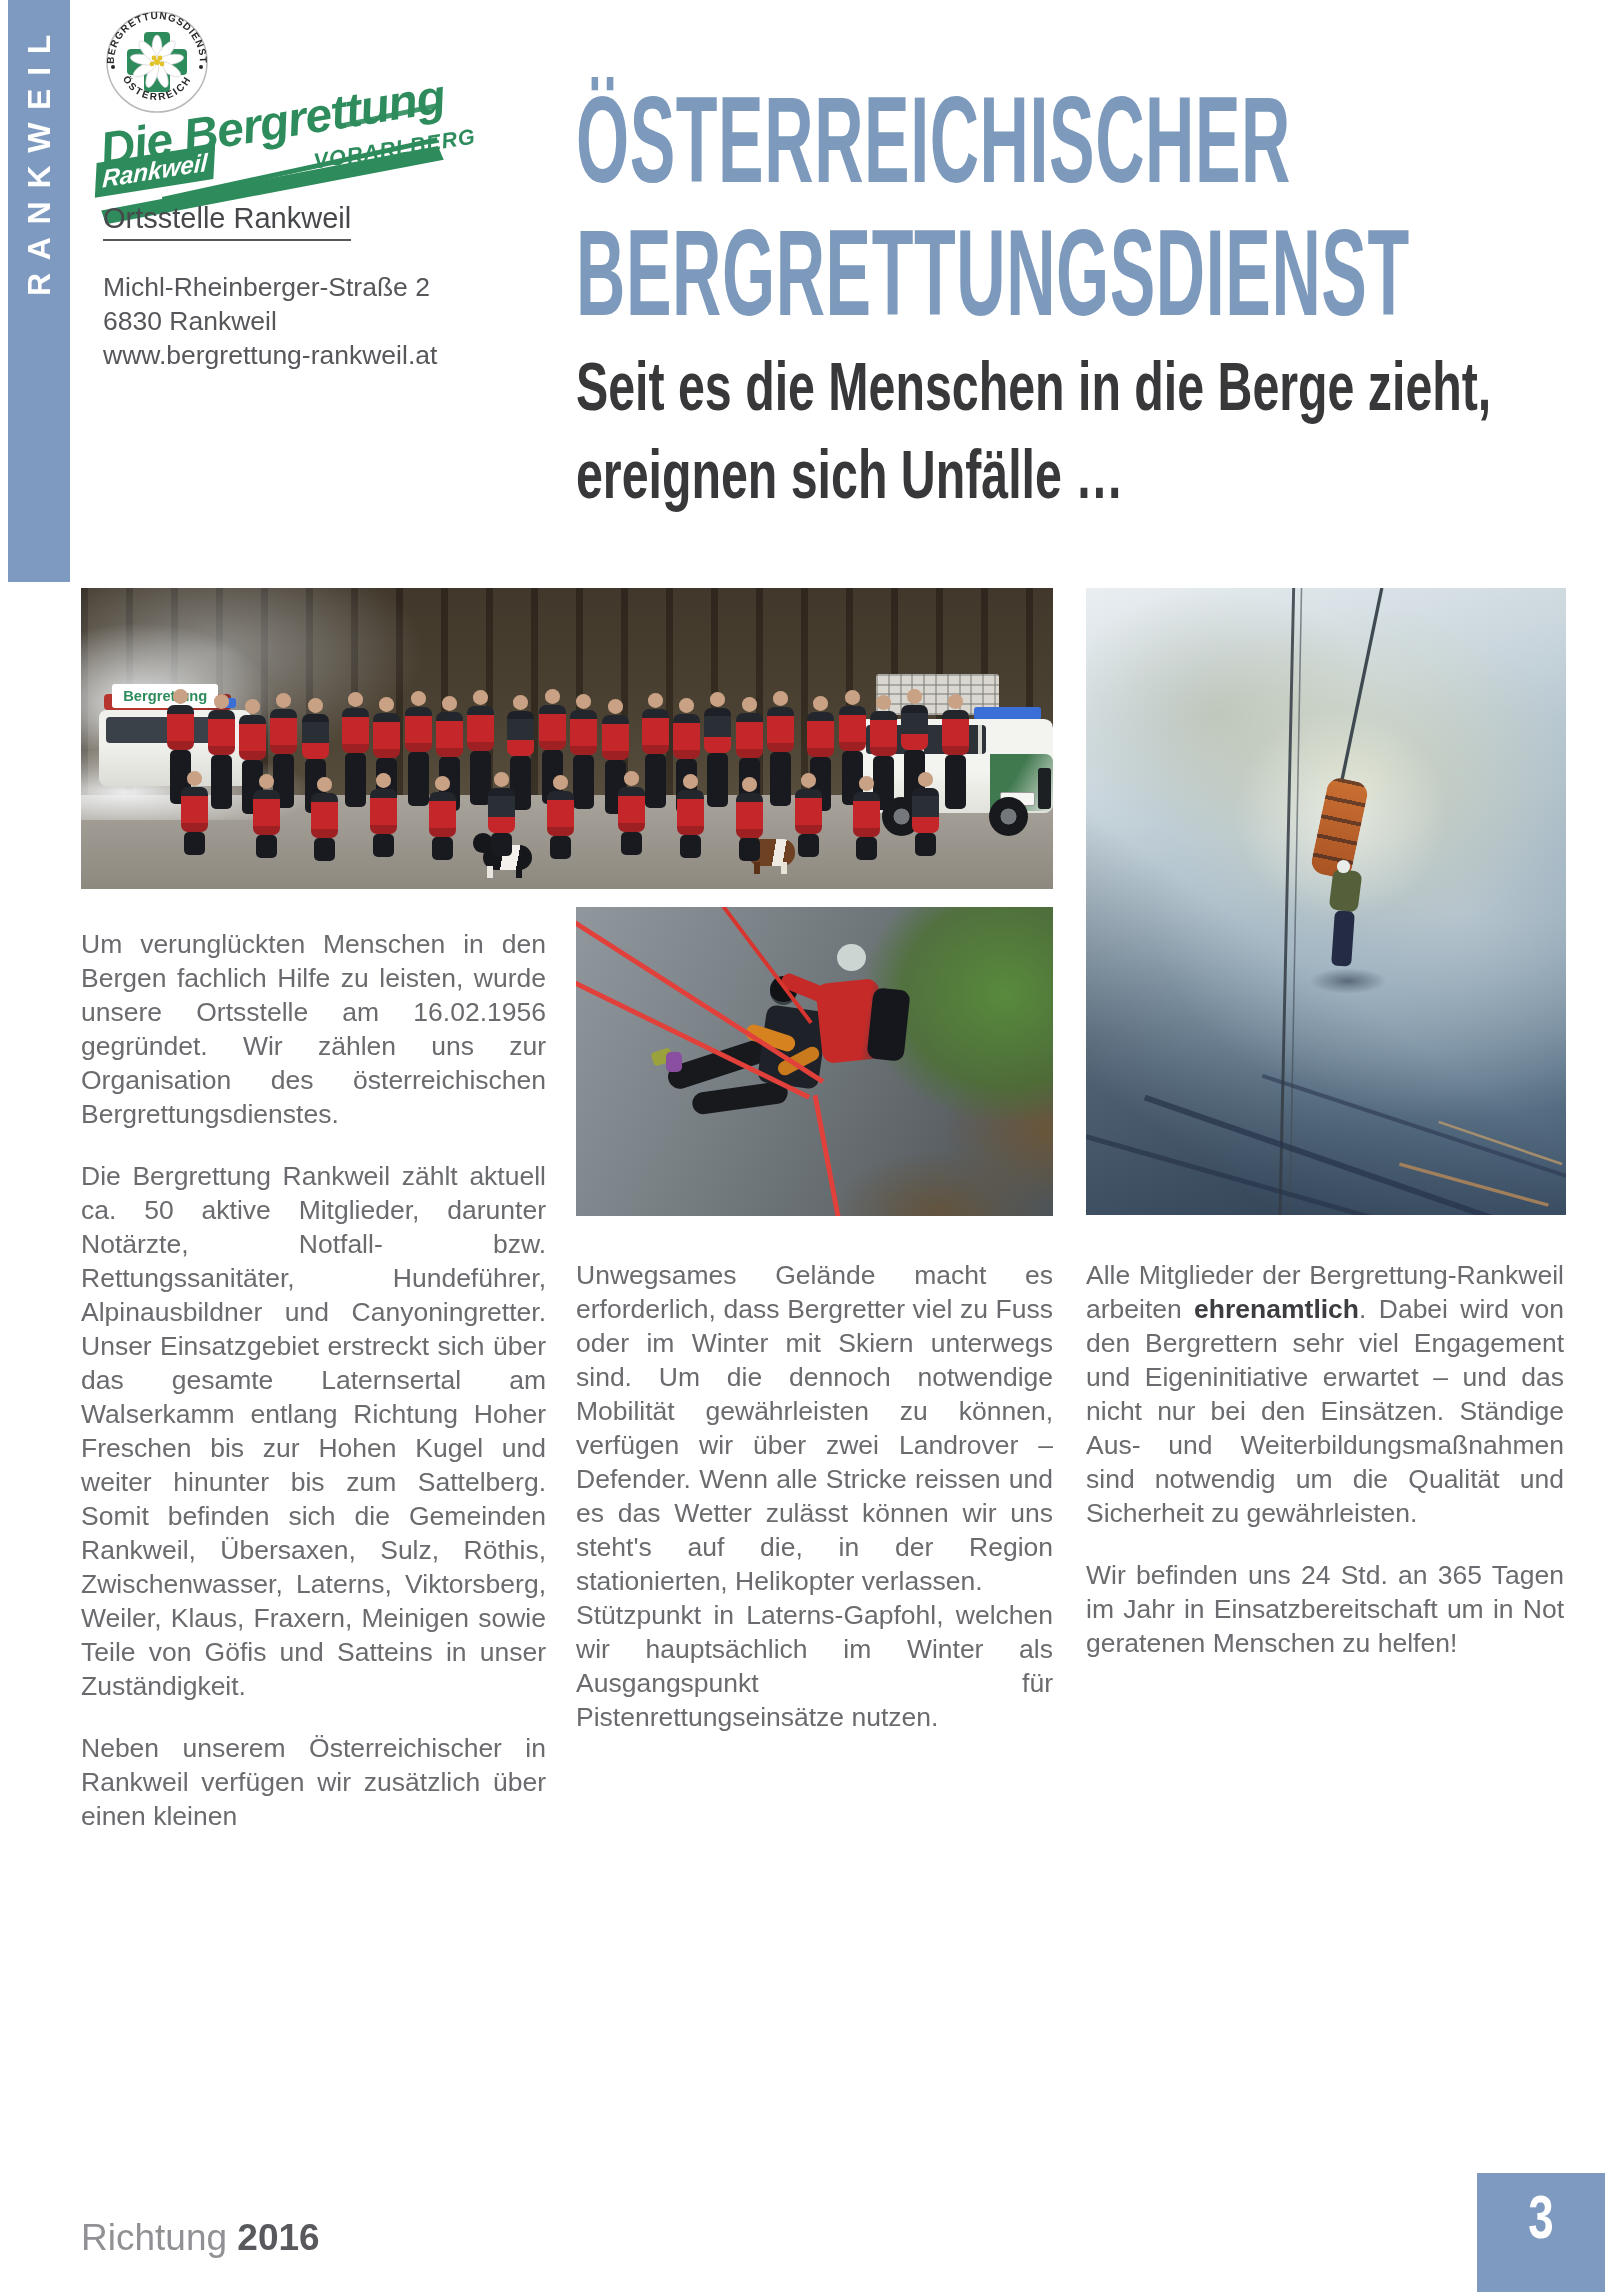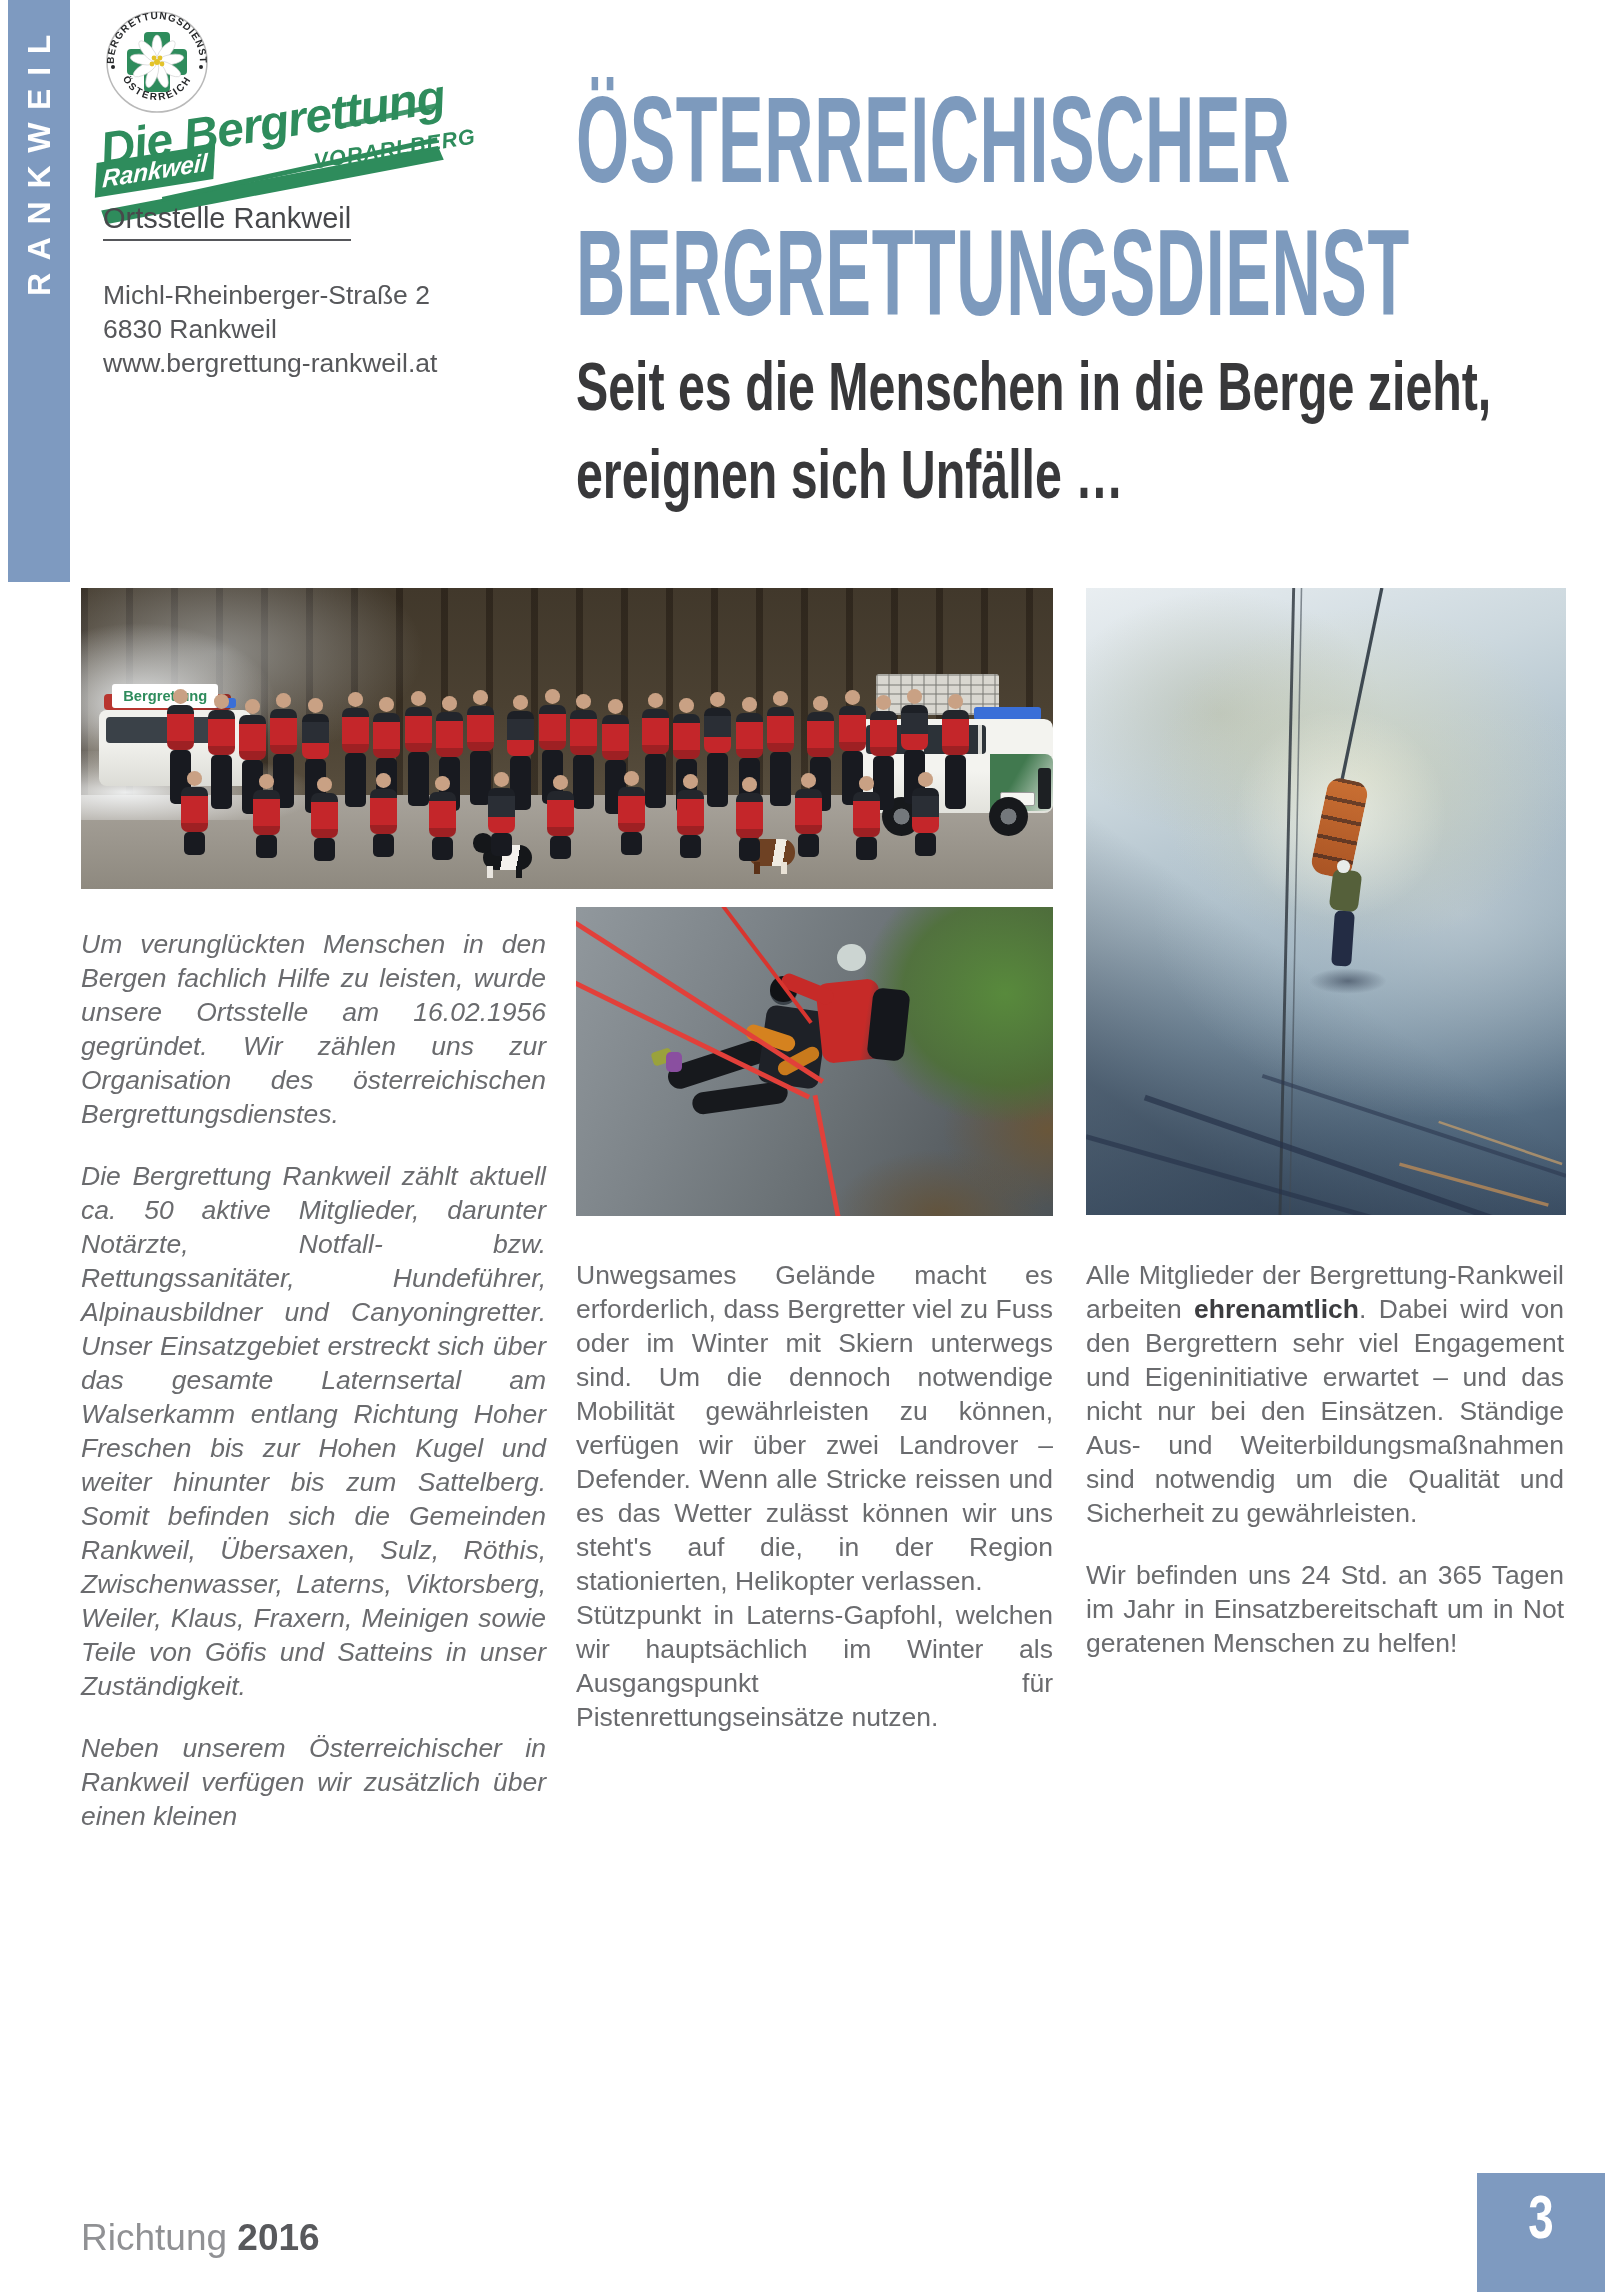--- a/index.html
+++ b/index.html
@@ -24,21 +24,21 @@
      background:#2e8c5c;transform:rotate(-9deg) skewX(-12deg);
      display:flex;align-items:center;justify-content:center;}
   #rankweil-banner span{color:#fff;font-size:24.5px;font-weight:bold;font-style:italic;}
   #region-text{position:absolute;left:220px;top:128px;color:#2e8c5c;font-size:21.6px;
      font-weight:bold;font-style:italic;transform:rotate(-9deg);letter-spacing:1px;}
 
   
   #org-block{left:103px;top:202px;width:470px;color:#47484b;}
   .org-line{display:inline-block;font-size:29px;padding-bottom:3.9px;
      border-bottom:2px solid #55565a;margin-bottom:6.9px;}
-  #address-block{margin-top:30px;font-size:26.5px;line-height:34px;color:#56575a;}
+  #address-block{margin-top:22px;font-size:26.5px;line-height:34px;color:#56575a;}
 
   
   #headline{left:576px;top:74px;width:1000px;}
   .title-line{font-size:122px;line-height:133px;font-weight:bold;color:#7d9abd;
      white-space:nowrap;transform:scaleX(0.56);transform-origin:0 50%;letter-spacing:1px;}
   #subtitle{left:576px;top:343px;width:1000px;}
   .subtitle-line{font-size:69px;line-height:88px;font-weight:bold;color:#38383a;
      white-space:nowrap;transform:scaleX(0.70);transform-origin:0 50%;}
 
   
@@ -135,21 +135,21 @@
      background:#c62a28;transform:rotate(22deg);}
   #rp-gear{position:absolute;left:90px;top:145px;width:15.7px;height:19.6px;border-radius:4.9px;
      background:#8a4fa0;}
   #rp-shoe{position:absolute;left:76px;top:143px;width:19.6px;height:13.7px;border-radius:3.9px;
      background:#9aa23c;transform:rotate(-18deg);}
 
   
   .col{position:absolute;text-align:justify;font-size:26.5px;line-height:34px;color:#6a6b6e;}
   .col p{margin:0 0 28px 0;}
   .col p.tight{margin:0;}
-  #col1{left:81px;top:927px;width:465px;font-style:italic;}
+  #col1{left:81px;top:927px;width:465px;}
   #col2{left:576px;top:1258px;width:477px;}
   #col3{left:1086px;top:1258px;width:478px;}
   .bold-inline{font-weight:bold;color:#3c3d40;}
 
   
   #footer-issue{left:81px;top:2217px;font-size:37px;color:#909194;}
   #footer-issue b{color:#58595c;}
   #page-box{left:1477px;top:2173px;width:128px;height:120px;background:#7e9ac0;
      display:flex;justify-content:center;align-items:flex-start;}
   #page-box span{color:#fff;font-size:61px;font-weight:bold;line-height:1;margin-top:13.7px;

